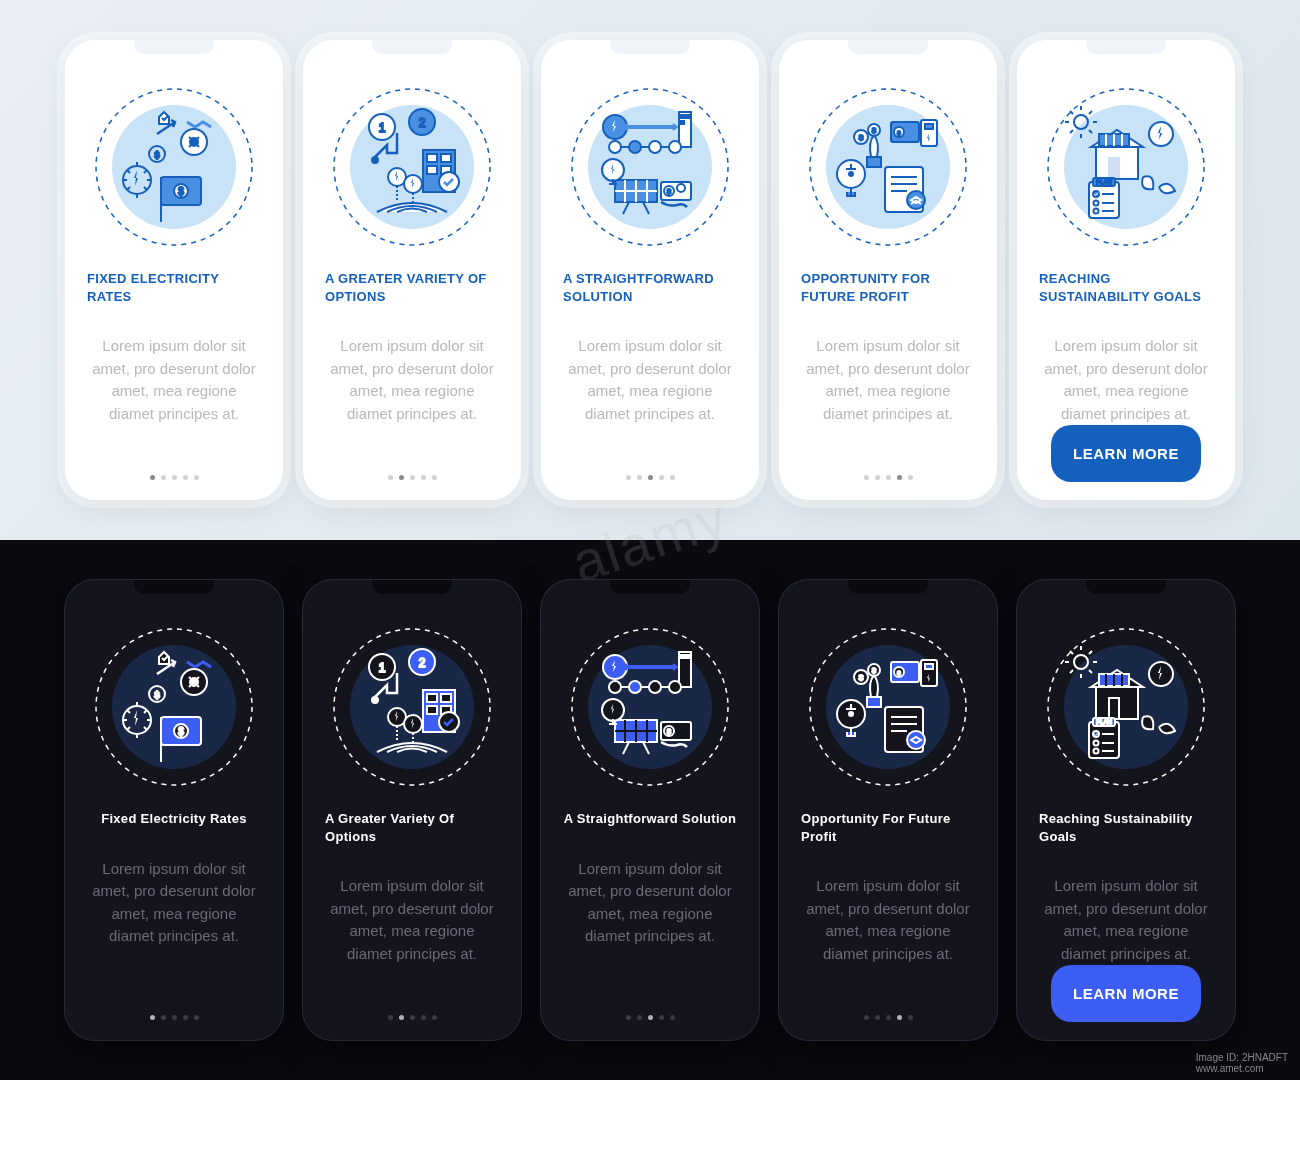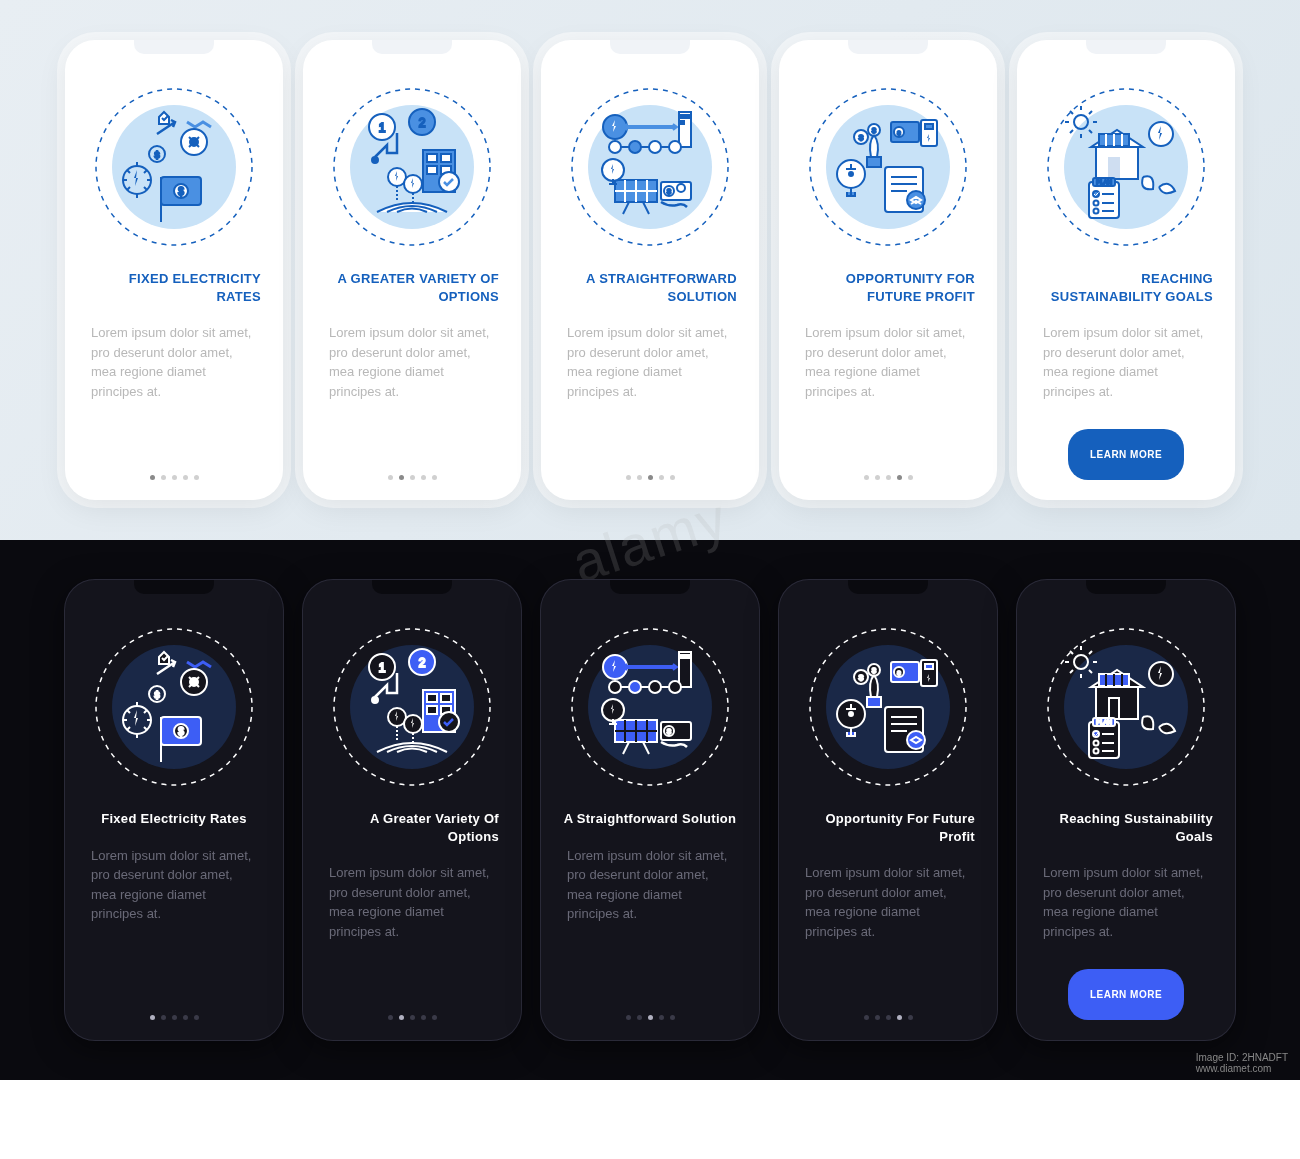--- a/index.html
+++ b/index.html
@@ -8,33 +8,33 @@
 .section-light{background:linear-gradient(135deg,#e8eef3 0%,#dce6ed 100%)}
 .section-dark{background:#0a0a0f}
 .phone{width:218px;height:460px;border-radius:30px;padding:20px 18px 16px;display:flex;flex-direction:column;align-items:center;position:relative}
 .section-light .phone{background:#fff;box-shadow:0 8px 30px rgba(0,0,0,.08),0 0 0 8px rgba(255,255,255,.5)}
 .section-dark .phone{background:#14141c;box-shadow:0 0 0 1px #2a2a38,0 8px 30px rgba(0,0,0,.5)}
 .notch{width:80px;height:14px;border-radius:0 0 10px 10px;position:absolute;top:0;left:50%;transform:translateX(-50%)}
 .section-light .notch{background:#f0f3f7}
 .section-dark .notch{background:#0a0a0f}
 .illus{width:170px;height:170px;margin-top:22px;display:flex;align-items:center;justify-content:center;position:relative}
 .illus svg{width:100%;height:100%}
-.title{font-weight:700;font-size:13px;text-align:right;line-height:1.35;margin-top:18px;letter-spacing:.3px;padding:0 4px}
+.title{font-weight:700;font-size:13px;text-align:left;line-height:1.35;margin-top:18px;letter-spacing:.3px;padding:0 4px}
 .section-light .title{color:#1560bd;text-transform:uppercase}
 .section-dark .title{color:#fff}
-.body{font-size:13px;text-align:left;line-height:1.5;margin-top:18px;padding:0 8px}
+.body{font-size:15px;text-align:center;line-height:1.5;margin-top:30px;padding:0 8px}
 .section-light .body{color:#b8b8b8}
 .section-dark .body{color:#6a6a78}
 .dots{display:flex;gap:6px;margin-top:auto;margin-bottom:4px}
 .dot{width:5px;height:5px;border-radius:50%}
 .section-light .dot{background:#d0d0d0}
 .section-light .dot.active{background:#8a8a8a}
 .section-dark .dot{background:#3a3a48}
 .section-dark .dot.active{background:#b0b0c0}
-.btn{color:#fff;font-size:10px;font-weight:600;padding:20px 22px;border-radius:20px;letter-spacing:.5px;margin-top:auto;margin-bottom:4px;border:none;cursor:pointer}
+.btn{color:#fff;font-size:15px;font-weight:600;padding:20px 22px;border-radius:20px;letter-spacing:.5px;margin-top:auto;margin-bottom:4px;border:none;cursor:pointer}
 .section-light .btn{background:#1560bd}
 .section-dark .btn{background:#3d5ef5}
 .watermark{position:absolute;bottom:6px;right:12px;font-size:10px;color:#888;font-family:Arial}
 .wm-center{position:absolute;top:50%;left:50%;transform:translate(-50%,-50%) rotate(-18deg);font-size:56px;color:rgba(180,180,180,.18);font-weight:400;letter-spacing:2px;pointer-events:none;font-family:Arial}
 .page{position:relative}
 </style>
 </head>
 <body>
 
 <div class="page">
@@ -460,15 +460,15 @@
           </svg>
 </div>
 <div class="title">Reaching Sustainability Goals</div>
 <div class="body">Lorem ipsum dolor sit amet, pro deserunt dolor amet, mea regione diamet principes at.</div>
 <button class="btn">LEARN MORE</button>
 </div>
 
 </div>
 
 <div class="watermark">
-<span>Image ID: 2HNADFT</span><br><span>www.diamet.com</span>
+<span>Image ID: 2HNADFT</span><br><span>www.amet.com</span>
 </div>
 </div>
 
 </body></html>

